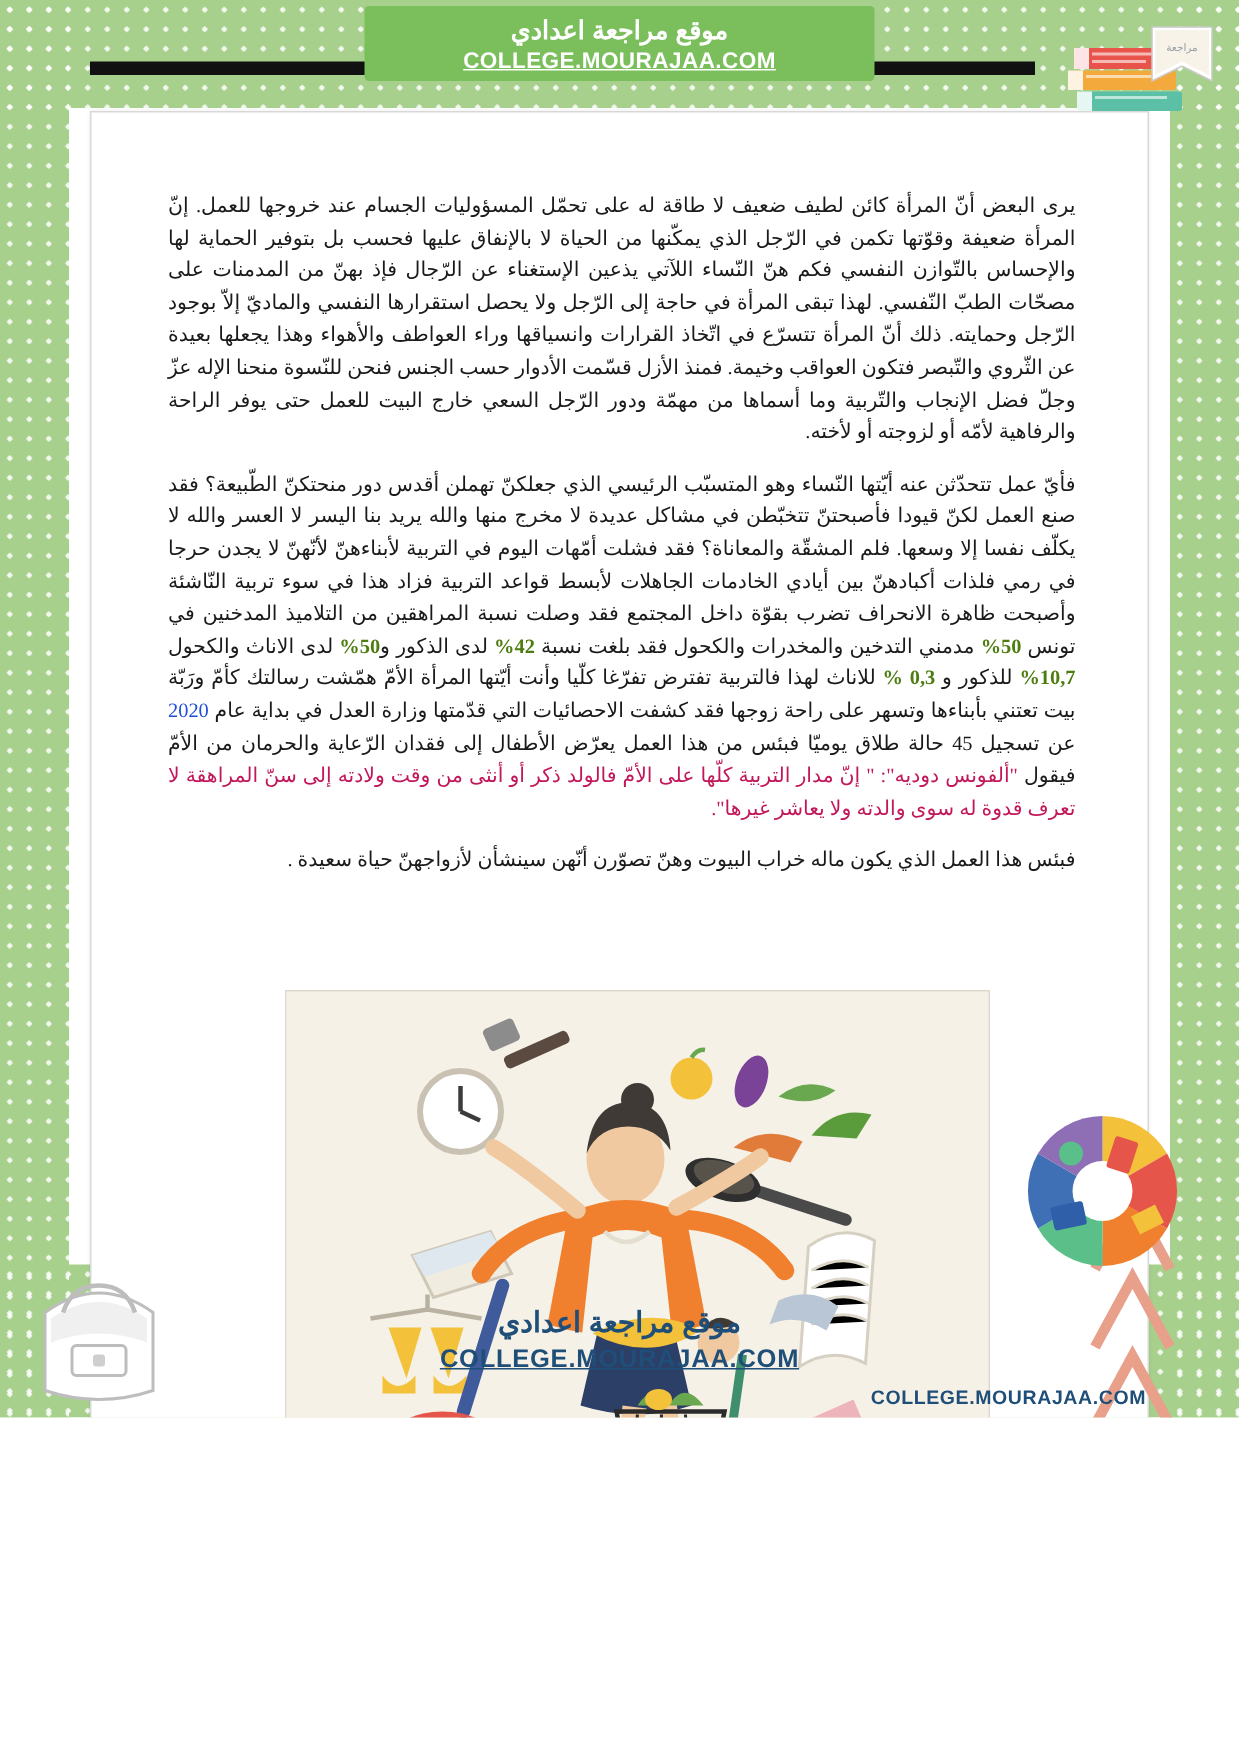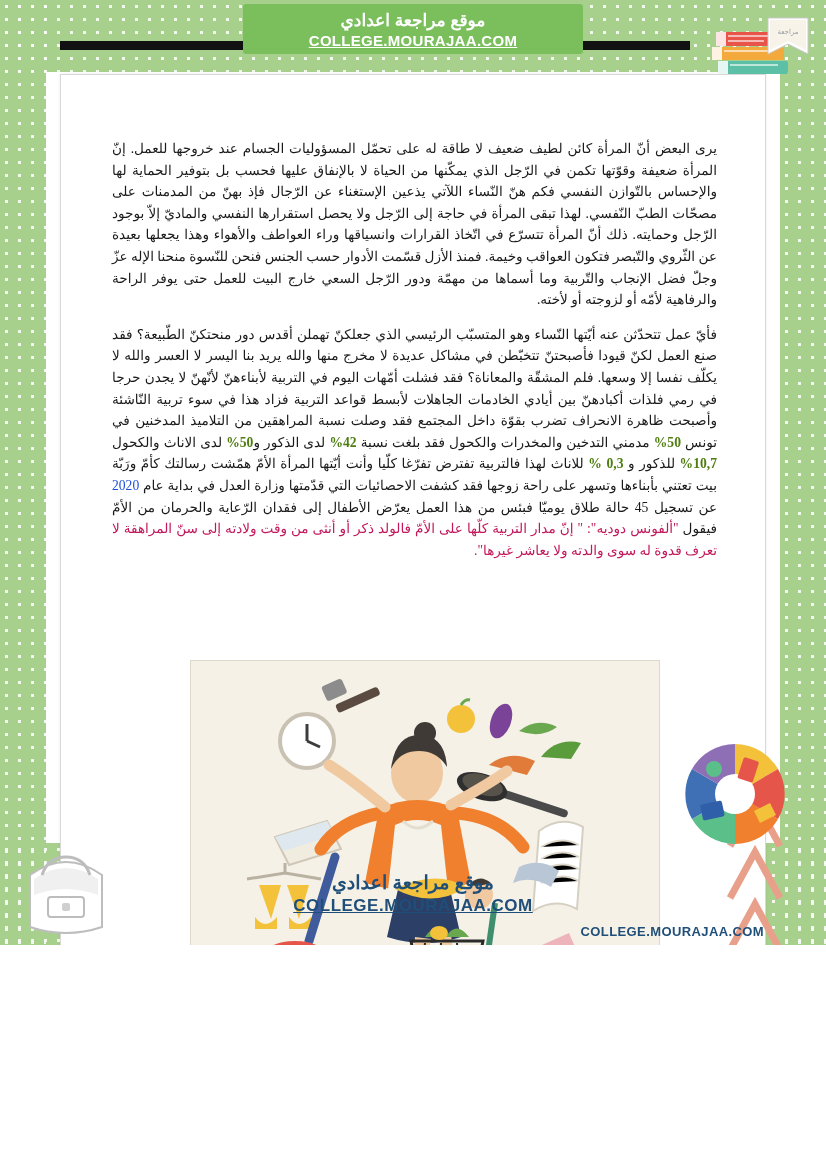--- a/index.html
+++ b/index.html
@@ -128,21 +128,21 @@
   
   .article {
     position: absolute;
     left: 112px; top: 126px; width: 605px;
     direction: rtl; text-align: justify;
     font-family: "Liberation Serif", serif;
     font-size: 13.6px;
     line-height: 21.6px;
     color: #1a1a1a;
   }
-  .article p { margin: 12px 0 13px 0; }
+  .article p { margin: 0 0 13px 0; }
   .art-p1 { }
   .art-p2 { }
   .hl { color: #4d7c0f; font-weight: bold; }
   .quote { color: #c2185b; }
   .blue { color: #1d4ed8; }
 
   
   .illus {
     position: absolute;
     left: 190px; top: 660px; width: 470px; height: 345px;
@@ -210,20 +210,21 @@
     </svg>
   </div>
 
   <div class="article">
     <p class="art-p1">يرى البعض أنّ المرأة كائن لطيف ضعيف لا طاقة له على تحمّل المسؤوليات الجسام عند خروجها للعمل. إنّ المرأة ضعيفة وقوّتها تكمن في الرّجل الذي يمكّنها من الحياة لا بالإنفاق عليها فحسب بل بتوفير الحماية لها والإحساس بالتّوازن النفسي فكم هنّ النّساء اللآتي يذعين الإستغناء عن الرّجال فإذ بهنّ من المدمنات على مصحّات الطبّ النّفسي. لهذا تبقى المرأة في حاجة إلى الرّجل ولا يحصل استقرارها النفسي والماديّ إلاّ بوجود الرّجل وحمايته. ذلك أنّ المرأة تتسرّع في اتّخاذ القرارات وانسياقها وراء العواطف والأهواء وهذا يجعلها بعيدة عن الثّروي والتّبصر فتكون العواقب وخيمة. فمنذ الأزل قسّمت الأدوار حسب الجنس فنحن للنّسوة منحنا الإله عزّ وجلّ فضل الإنجاب والتّربية وما أسماها من مهمّة ودور الرّجل السعي خارج البيت للعمل حتى يوفر الراحة والرفاهية لأمّه أو لزوجته أو لأخته.</p>
 
     <p class="art-p2">
       <span>فأيّ عمل تتحدّثن عنه أيّتها النّساء وهو المتسبّب الرئيسي الذي جعلكنّ تهملن أقدس دور منحتكنّ الطّبيعة؟ فقد صنع العمل لكنّ قيودا فأصبحتنّ تتخبّطن في مشاكل عديدة لا مخرج منها والله يريد بنا اليسر لا العسر والله لا يكلّف نفسا إلا وسعها. فلم المشقّة والمعاناة؟ فقد فشلت أمّهات اليوم في التربية لأبناءهنّ لأنّهنّ لا يجدن حرجا في رمي فلذات أكبادهنّ بين أيادي الخادمات الجاهلات لأبسط قواعد التربية فزاد هذا في سوء تربية النّاشئة وأصبحت ظاهرة الانحراف تضرب بقوّة داخل المجتمع فقد وصلت نسبة المراهقين من التلاميذ المدخنين في تونس </span><span class="hl">50%</span><span> مدمني التدخين والمخدرات والكحول فقد بلغت نسبة </span><span class="hl">42%</span><span> لدى الذكور و</span><span class="hl">50%</span><span> لدى الاناث والكحول </span><span class="hl">10,7%</span><span> للذكور و </span><span class="hl">0,3 %</span><span> للاناث لهذا فالتربية تفترض تفرّغا كلّيا وأنت أيّتها المرأة الأمّ همّشت رسالتك كأمّ ورَبّة بيت تعتني بأبناءها وتسهر على راحة زوجها فقد كشفت الاحصائيات التي قدّمتها وزارة العدل في بداية عام </span><span class="blue">2020</span><span> عن تسجيل </span><span>45</span><span> حالة طلاق يوميّا فبئس من هذا العمل يعرّض الأطفال إلى فقدان الرّعاية والحرمان من الأمّ فيقول </span><span class="quote">"ألفونس دوديه":</span><span class="quote"> " إنّ مدار التربية كلّها على الأمّ فالولد ذكر أو أنثى من وقت ولادته إلى سنّ المراهقة لا تعرف قدوة له سوى والدته ولا يعاشر غيرها".</span>
     </p>
 
+    <p>فبئس هذا العمل الذي يكون ماله خراب البيوت وهنّ تصوّرن أنّهن سينشأن لأزواجهنّ حياة سعيدة .</p>
   </div>
 
   <div class="illus">
     <svg viewBox="0 0 470 345" width="470" height="345">
       <rect x="0" y="0" width="470" height="345" fill="#f5f1e7"></rect>
 
       <circle cx="118" cy="80" r="27" fill="#ffffff" stroke="#c9c2b3" stroke-width="4"></circle>
       <line x1="118" y1="80" x2="118" y2="63" stroke="#3c3c3c" stroke-width="3"></line>
       <line x1="118" y1="80" x2="131" y2="86" stroke="#3c3c3c" stroke-width="3"></line>
 

